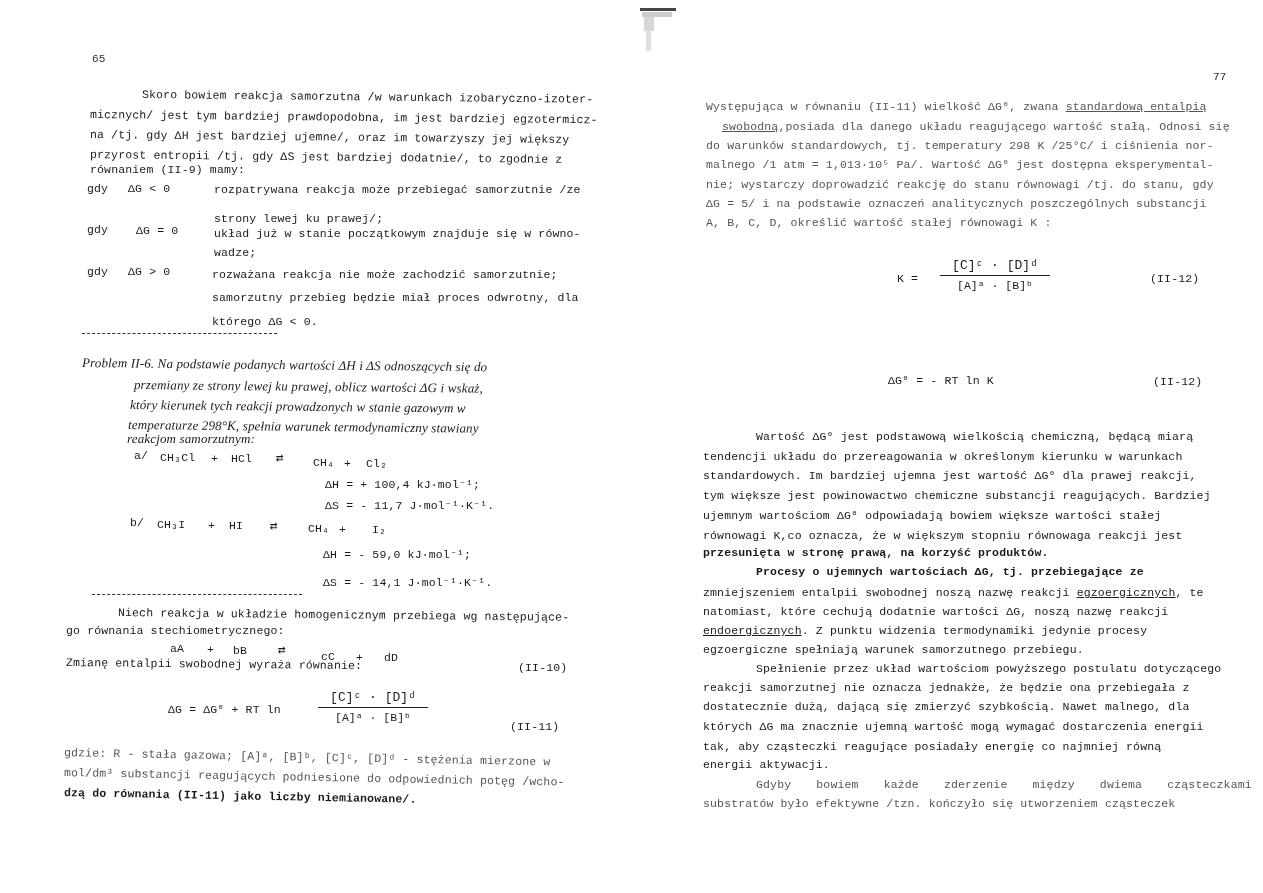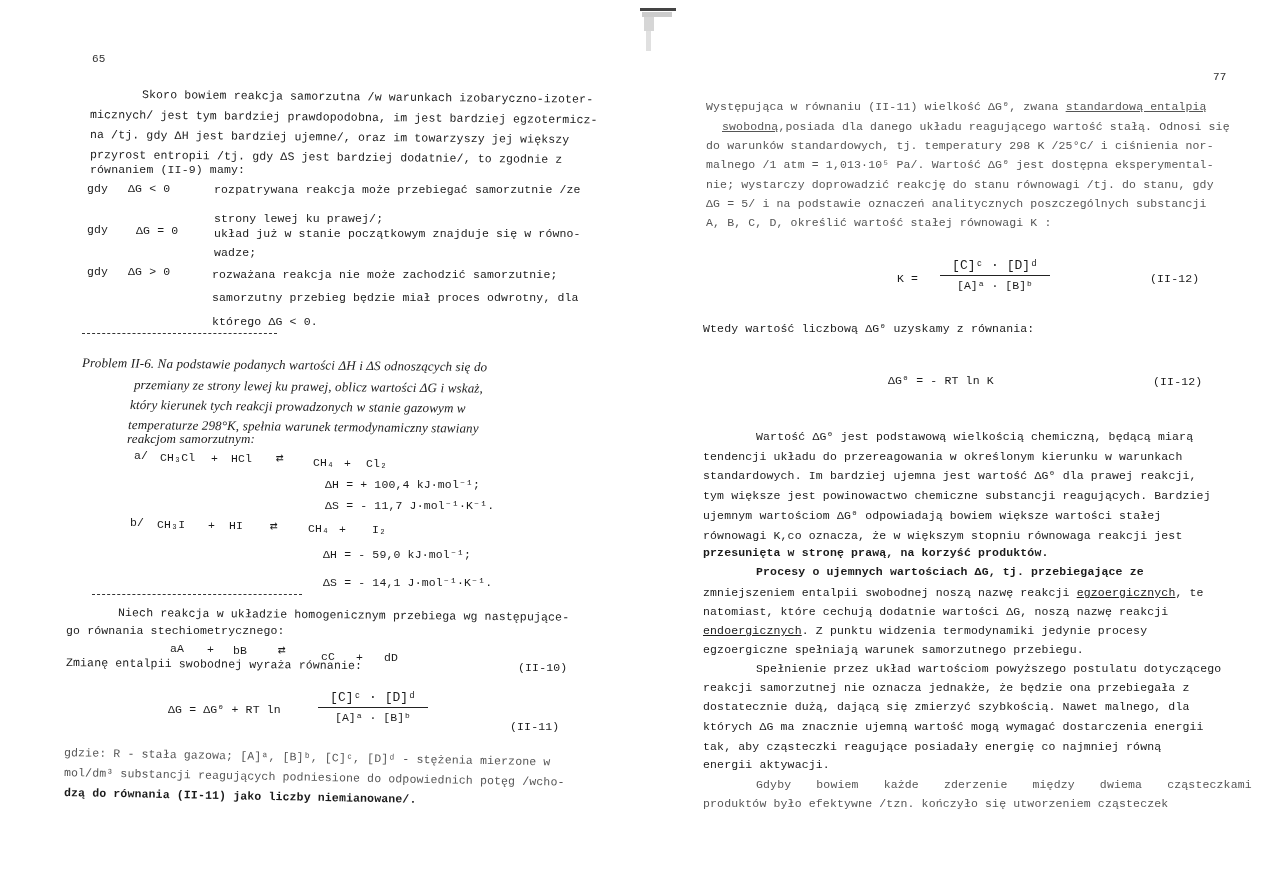--- a/index.html
+++ b/index.html
@@ -153,21 +153,20 @@
 
   <div>
     <div class="t" style="left:257px;top:272px">K   =</div>
     <div class="frac" style="left:300px;top:258px;width:110px">
       <span class="num">[C]ᶜ · [D]ᵈ</span>
       <span class="den">[A]ᵃ · [B]ᵇ</span>
     </div>
     <div class="t" style="left:510px;top:272px">(II-12)</div>
   </div>
 
-  <div class="t" style="left:63px;top:322px">Wtedy wartość liczbową ΔG⁰ uzyskamy z równania:</div>
 
   <div>
     <div class="t" style="left:248px;top:374px">ΔG⁰ = - RT ln K</div>
     <div class="t" style="left:513px;top:375px">(II-12)</div>
   </div>
 
   <div>
     <div class="t" style="left:116px;top:430px">Wartość ΔG⁰ jest podstawową wielkością chemiczną, będącą miarą</div>
     <div class="t" style="left:63px;top:450px">tendencji układu do przereagowania w określonym kierunku w warunkach</div>
     <div class="t" style="left:63px;top:469px">standardowych. Im bardziej ujemna jest wartość ΔG⁰ dla prawej reakcji,</div>
@@ -189,15 +188,15 @@
     <div class="t" style="left:116px;top:662px">Spełnienie przez układ wartościom powyższego postulatu dotyczącego</div>
     <div class="t" style="left:63px;top:681px">reakcji samorzutnej nie oznacza jednakże, że będzie ona przebiegała z</div>
     <div class="t" style="left:63px;top:700px">dostatecznie dużą, dającą się zmierzyć szybkością. Nawet malnego, dla</div>
     <div class="t" style="left:63px;top:720px">których ΔG ma znacznie ujemną wartość mogą wymagać dostarczenia energii</div>
     <div class="t" style="left:63px;top:740px">tak, aby cząsteczki reagujące posiadały energię co najmniej równą</div>
     <div class="t" style="left:63px;top:758px">energii aktywacji.</div>
   </div>
 
   <div>
     <div class="t light" style="left:116px;top:778px;word-spacing:18px">Gdyby bowiem każde zderzenie między dwiema cząsteczkami</div>
-    <div class="t light" style="left:63px;top:797px">produktów było efektywne /tzn. kończyło się utworzeniem cząsteczek</div>
+    <div class="t light" style="left:63px;top:797px">substratów było efektywne /tzn. kończyło się utworzeniem cząsteczek</div>
   </div>
 </div>
 
 </body></html>

